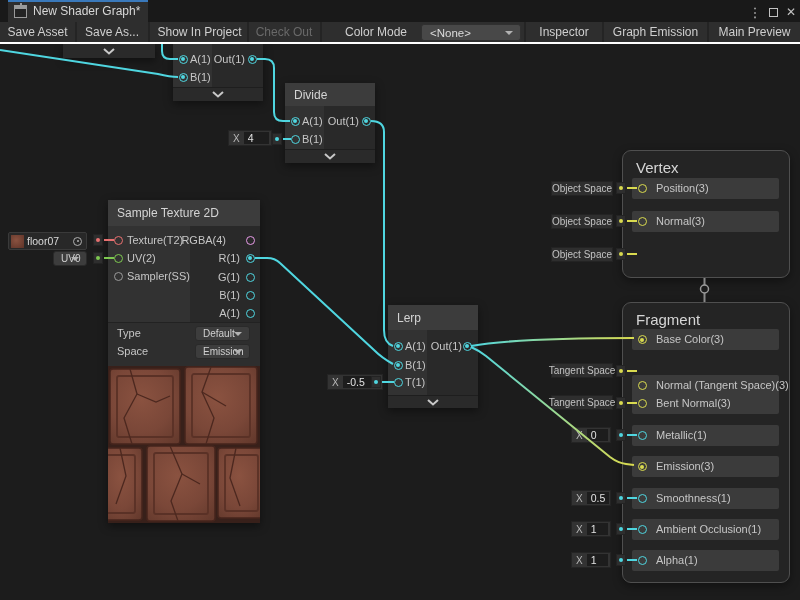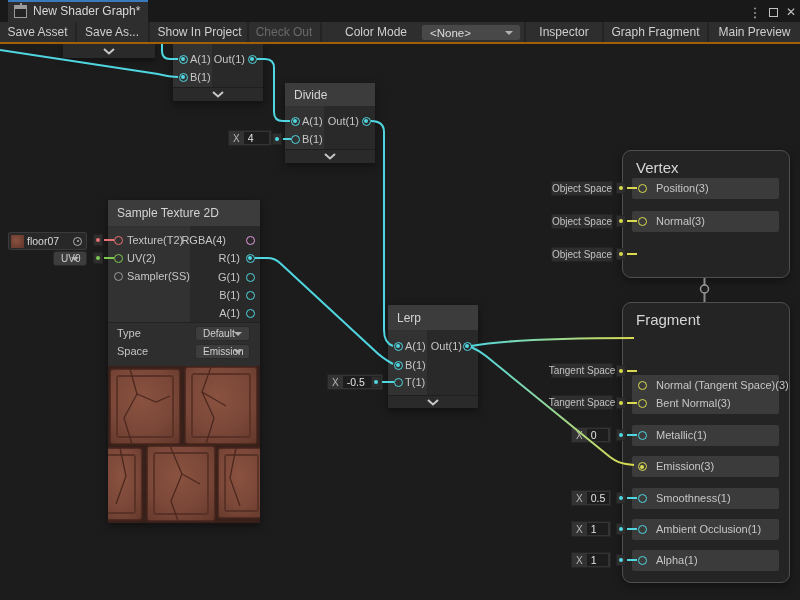--- a/index.html
+++ b/index.html
@@ -15,21 +15,21 @@
   #tab-accent { position:absolute; left:8px; top:0; width:140px; height:2px; background:#3a79bb; }
   .sg-icon { position:relative; width:13px; height:13px; margin:0 6px 0 6px; border:1px solid #9a9a9a; background:#232323; }
   .sg-icon::before { content:""; position:absolute; left:0; top:0; right:0; height:3px; background:#9a9a9a; }
   .sg-icon::after { content:""; position:absolute; left:5px; top:-3px; width:2px; height:3px; background:#9a9a9a; }
   #tab-title { font-size:12px; color:#d8d8d8; white-space:nowrap; }
   .winctl { position:absolute; top:2px; height:20px; display:flex; align-items:center; justify-content:center; color:#c2c2c2; cursor:default; }
   #btn-menu { left:748px; width:14px; font-size:13px; }
   #btn-max  { left:765px; width:16px; }
   #btn-max span { display:block; width:9px; height:9px; border:1.5px solid #c2c2c2; }
   #btn-close{ left:783px; width:16px; font-size:12px; }
-  #toolbar { position:absolute; left:0; top:22px; width:800px; height:22px; background:#2e2e2e; border-bottom:2px solid #a16207; z-index:20; }
+  #toolbar { position:absolute; left:0; top:22px; width:800px; height:22px; background:#2e2e2e; border-bottom:2px solid #ffffff; z-index:20; }
   .tbtn { position:absolute; top:0; height:20px; display:flex; align-items:center; justify-content:center; font-size:12px; color:#cfcfcf; cursor:default; }
   .tbtn.disabled { color:#696969; }
   .tsep { position:absolute; top:0; width:2px; height:20px; background:#242424; }
   #cm-label { position:absolute; top:0; height:20px; left:345px; display:flex; align-items:center; font-size:12px; color:#cfcfcf; }
   #cm-dd { position:absolute; left:421px; top:2px; width:100px; height:17px; background:#484848; border:1px solid #303030; border-radius:3px; display:flex; align-items:center; font-size:11.5px; color:#dcdcdc; padding-left:8px; }
   .caret { position:absolute; right:7px; top:50%; margin-top:-2px; width:0; height:0; border-left:4px solid transparent; border-right:4px solid transparent; border-top:4.5px solid #b2b2b2; }
   
   .node { position:absolute; box-shadow:0 3px 9px rgba(0,0,0,.45); z-index:2; }
   .ntitle { position:absolute; left:0; top:0; right:0; background:#3c3c3c; color:#d4d4d4; font-size:12px; display:flex; align-items:center; padding-left:9px; }
   .ncol-in  { position:absolute; background:#323232; }
@@ -129,21 +129,21 @@
     <div class="tbtn" style="left:0;width:75px">Save Asset</div>
     <div class="tbtn" style="left:77px;width:70px">Save As...</div>
     <div class="tbtn" style="left:152px;width:95px">Show In Project</div>
     <div class="tbtn disabled" style="left:249px;width:70px">Check Out</div>
     <div id="cm-label">Color Mode</div>
     <div id="cm-dd">
       <span>&lt;None&gt;</span>
       <span class="caret"></span>
     </div>
     <div class="tbtn" style="left:526px;width:76px">Inspector</div>
-    <div class="tbtn" style="left:604px;width:103px">Graph Fragment</div>
+    <div class="tbtn" style="left:604px;width:103px">Graph Emission</div>
     <div class="tbtn" style="left:709px;width:91px">Main Preview</div>
     <div class="tsep" style="left:75px"></div>
       <div class="tsep" style="left:148px"></div>
     <div class="tsep" style="left:247px"></div>
       <div class="tsep" style="left:320px"></div>
     <div class="tsep" style="left:524px"></div>
       <div class="tsep" style="left:602px"></div>
     <div class="tsep" style="left:707px"></div>
   </div>
 
@@ -327,20 +327,24 @@
   <span class="dotbox" style="left:616px;top:215px">
       <span class="dot" style="background:#d9da4f"></span>
     </span>
   <div class="chip" style="left:551px;top:247px">Object Space</div>
   <span class="dotbox" style="left:616px;top:248px">
       <span class="dot" style="background:#d9da4f"></span>
     </span>
 
   <div class="block" style="left:622px;top:302px;width:168px;height:281px">
     <span class="btitle">Fragment</span>
+    <div class="blk-row" style="top:26px">
+      <span class="port ye filled"></span>
+      <span class="blabel">Base Color(3)</span>
+    </div>
     <div class="blk-row" style="top:72px">
       <span class="port ye"></span>
       <span class="blabel">Normal (Tangent Space)(3)</span>
     </div>
     <div class="blk-row" style="top:90px">
       <span class="port ye"></span>
       <span class="blabel">Bent Normal(3)</span>
     </div>
     <div class="blk-row" style="top:122px">
       <span class="port cy"></span>

